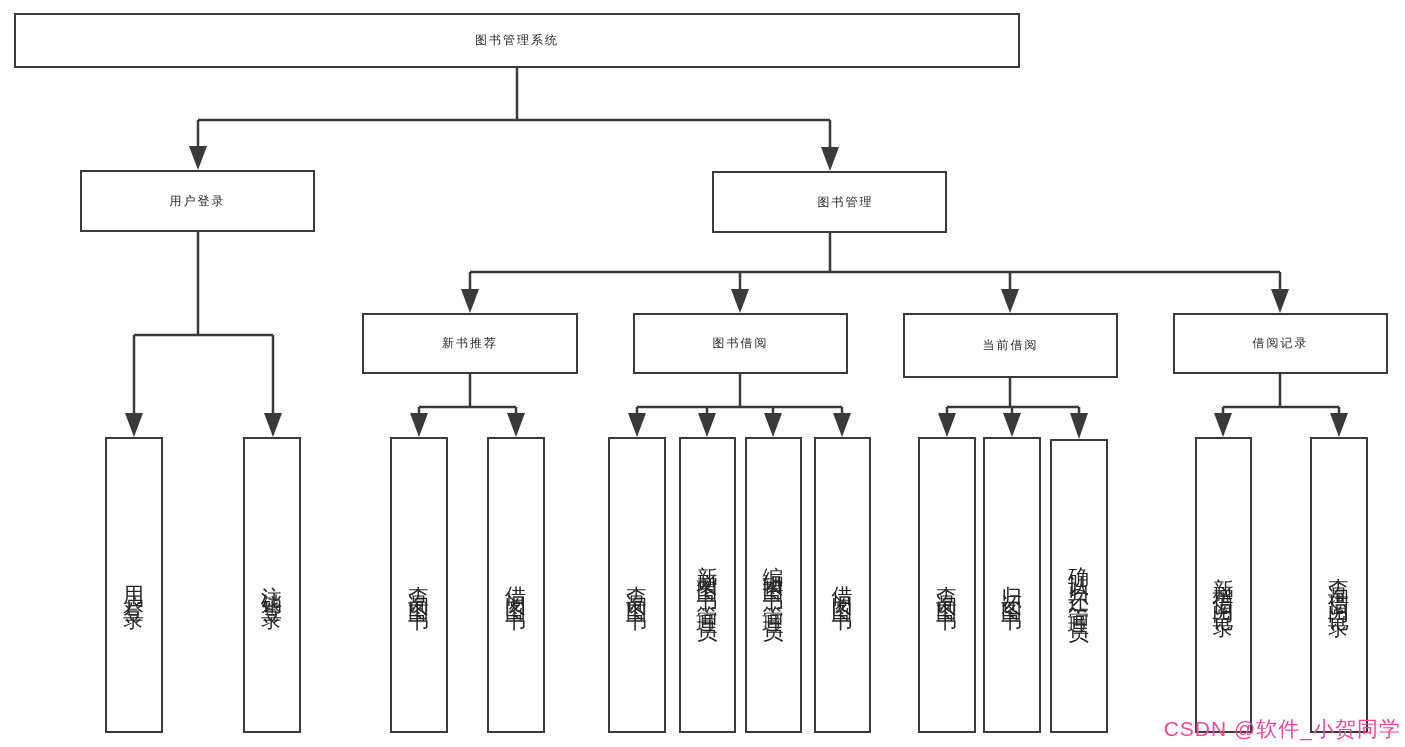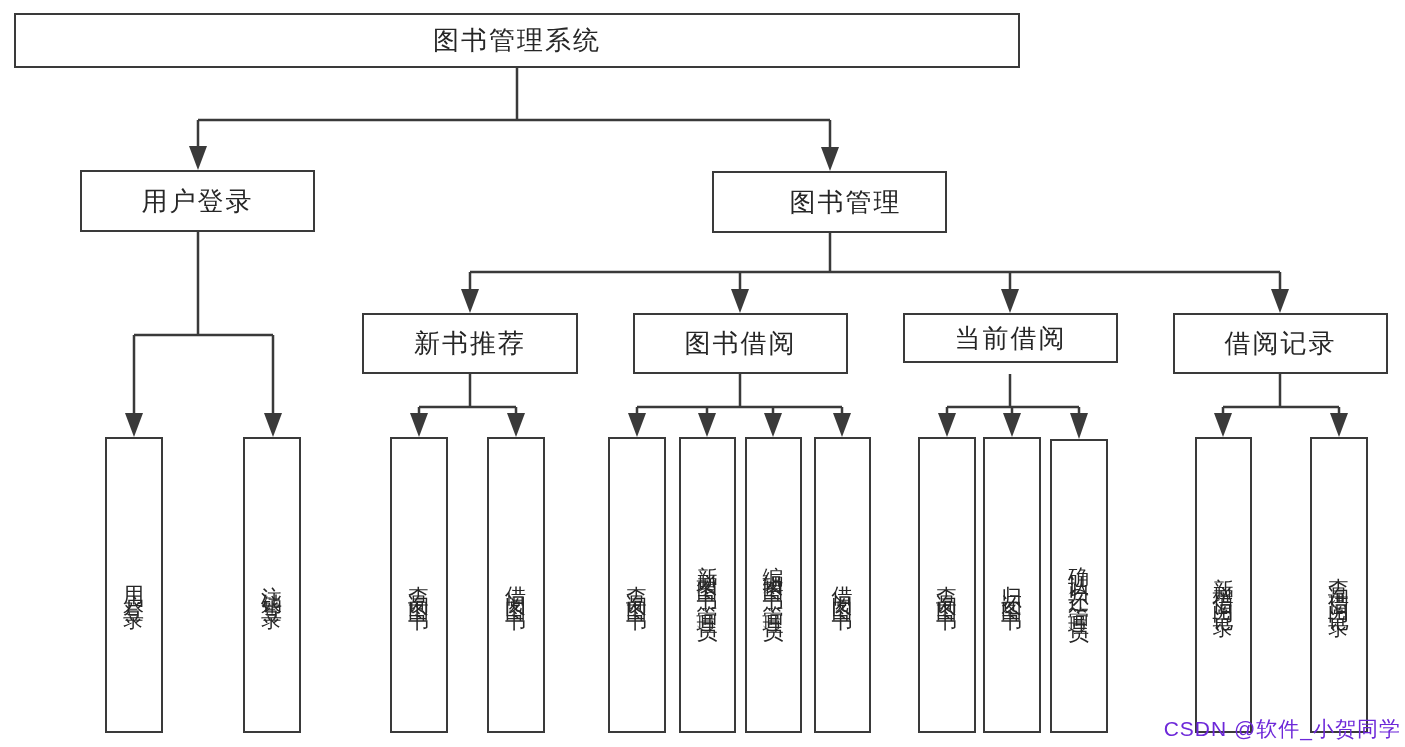--- a/index.html
+++ b/index.html
@@ -22,37 +22,37 @@
   .node {
     position: absolute;
     border: 2.5px solid #3a3a3a;
     background: #ffffff;
     display: flex;
     align-items: center;
     justify-content: center;
     color: #262626;
   }
   .node.h span {
-    font-size: 26px;
+    font-size: 12px;
     letter-spacing: 2px;
     white-space: nowrap;
   }
   .node.v span {
     writing-mode: vertical-rl;
     font-size: 21px;
     letter-spacing: 8px;
     line-height: 1;
     white-space: nowrap;
   }
   .watermark {
     position: absolute;
     right: 4px;
     bottom: 4px;
     font-size: 21px;
-    color: #6d28d9;
+    color: #ec4899;
     letter-spacing: 1px;
     z-index: 5;
     white-space: nowrap;
   }
 </style>
 </head>
 <body>
 
 <div class="canvas">
 
@@ -106,21 +106,21 @@
   <div class="node h" style="left:712px; top:171px; width:235px; height:62px;padding-left:32px;">
     <span>图书管理</span>
   </div>
 
   <div class="node h" style="left:633px; top:313px; width:215px; height:61px;">
     <span>图书借阅</span>
   </div>
   <div class="node h" style="left:362px; top:313px; width:216px; height:61px;">
     <span>新书推荐</span>
   </div>
-  <div class="node h" style="left:903px; top:313px; width:215px; height:50px;">
+  <div class="node h" style="left:903px; top:313px; width:215px; height:65px;">
     <span>当前借阅</span>
   </div>
   <div class="node h" style="left:1173px; top:313px; width:215px; height:61px;">
     <span>借阅记录</span>
   </div>
 
   <div class="node v" style="left:105px; top:437px; width:58px; height:296px;">
     <span>用户登录</span>
   </div>
   <div class="node v" style="left:243px; top:437px; width:58px; height:296px;">

